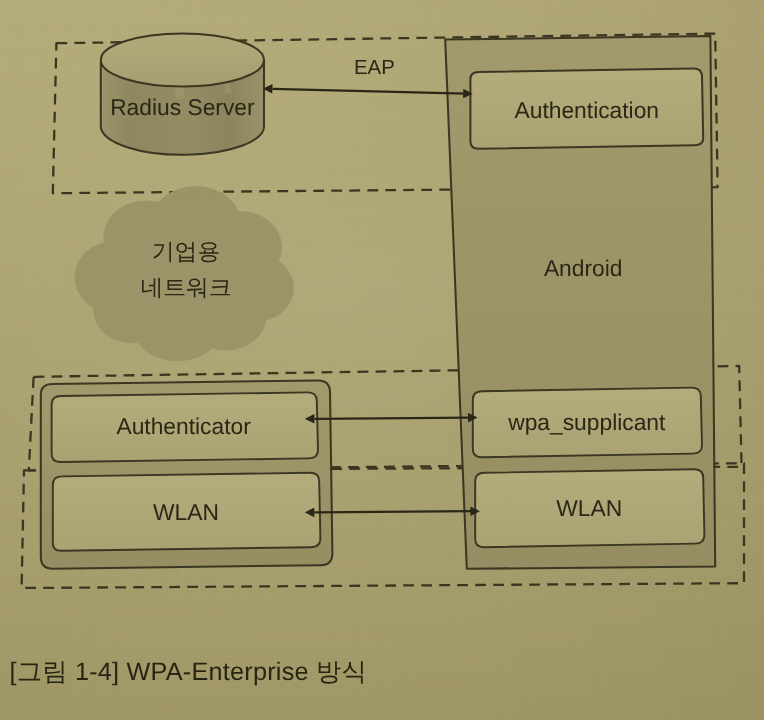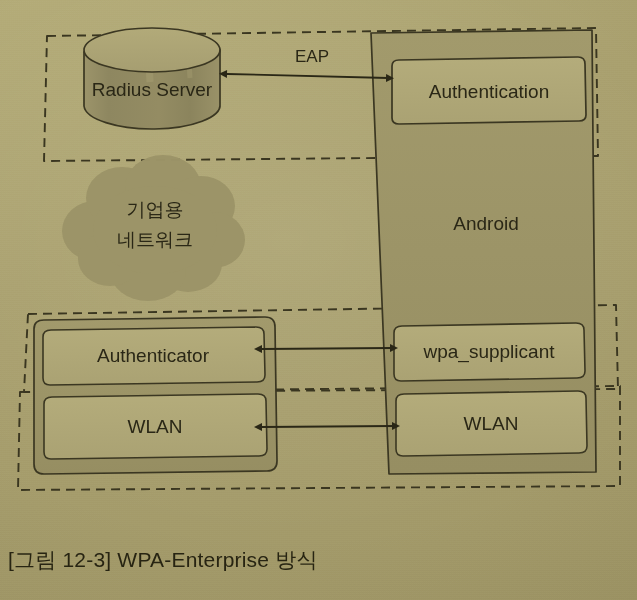--- a/index.html
+++ b/index.html
@@ -190,13 +190,13 @@
   <g>
     <line x1="262" y1="349" x2="392" y2="348" stroke="#2a2716" stroke-width="1.8" marker-start="url(#arrL)" marker-end="url(#arrR)"></line>
   </g>
 
   <g>
     <line x1="262" y1="427" x2="394" y2="426" stroke="#2a2716" stroke-width="1.8" marker-start="url(#arrL)" marker-end="url(#arrR)"></line>
   </g>
 
 </svg>
 
-<div class="fig-caption">[그림 12-3] WPA-Enterprise 방식</div>
+<div class="fig-caption">[그림 1-4] WPA-Enterprise 방식</div>
 
 </body></html>

